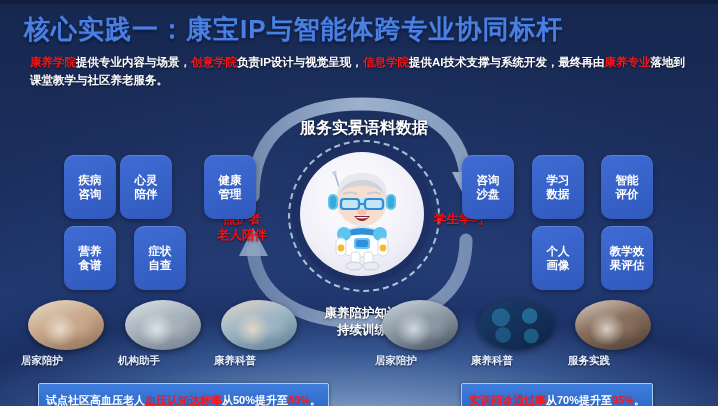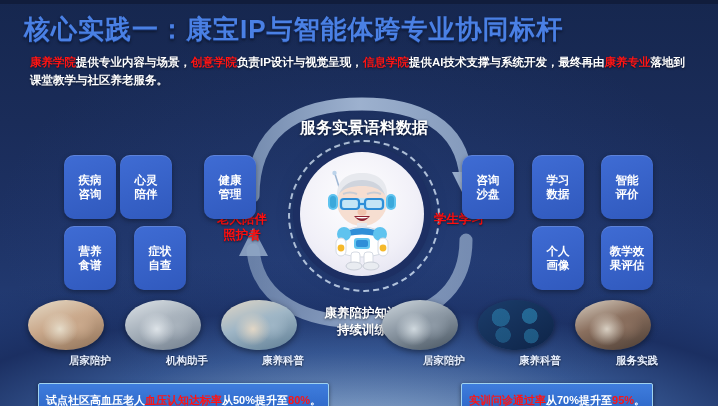--- a/index.html
+++ b/index.html
@@ -82,21 +82,21 @@
     color:#ffffff;font-size:11.5px;font-weight:bold;line-height:1.25;text-align:center;
   }
 
   
   .photo{
     position:absolute;width:76px;height:50px;border-radius:50%;
     overflow:hidden;box-shadow:0 2px 6px rgba(0,0,0,.45);
   }
   .photo .img{position:absolute;inset:0;}
   .cap{
-    position:absolute;width:90px;text-align:right;
+    position:absolute;width:90px;text-align:left;
     font-size:10.5px;font-weight:bold;color:#e8f0ff;
     text-shadow:0 1px 2px rgba(0,0,0,.65);white-space:nowrap;
   }
 
   
   .badge{
     position:absolute;height:19px;border-radius:2px;
     background:linear-gradient(180deg,#3f7ddd 0%,#2a63c4 100%);
     border:1px solid #9fd2f0;
     display:flex;align-items:center;justify-content:center;
@@ -182,22 +182,22 @@
     <circle cx="25" cy="88" r="3.4" fill="#f5b92b"></circle>
     <circle cx="67" cy="88" r="3.4" fill="#f5b92b"></circle>
 
     <rect x="35" y="92" width="9" height="13" rx="3" fill="#ffffff" stroke="#d5dae3" stroke-width="1"></rect>
     <rect x="48" y="92" width="9" height="13" rx="3" fill="#ffffff" stroke="#d5dae3" stroke-width="1"></rect>
     <ellipse cx="38" cy="106" rx="8" ry="4" fill="#e9ecf1" stroke="#c9ced8" stroke-width="1"></ellipse>
     <ellipse cx="55" cy="106" rx="8" ry="4" fill="#e9ecf1" stroke="#c9ced8" stroke-width="1"></ellipse>
   </svg>
 
   <div class="red-left">
+    <div>照护者</div>
     <div>老人陪伴</div>
-    <div>照护者</div>
   </div>
   <div class="red-right">
     <div>学生学习</div>
   </div>
 
   <div class="lbl-bottom">
     <div>康养陪护知识</div>
     <div>持续训练</div>
   </div>
 

